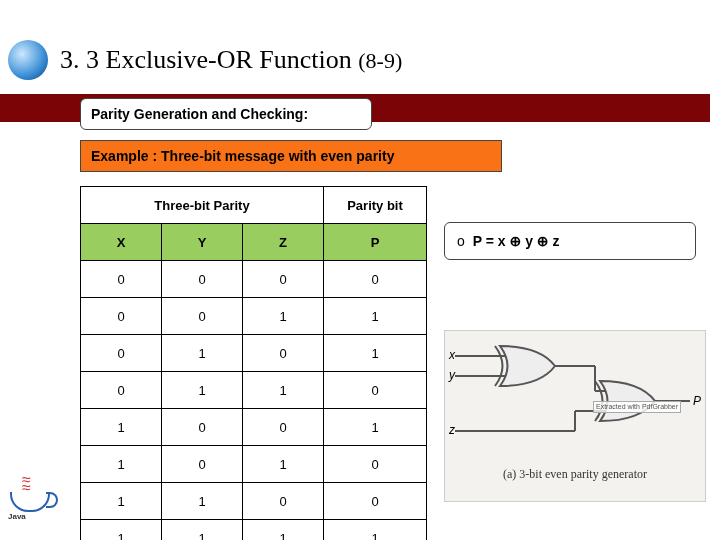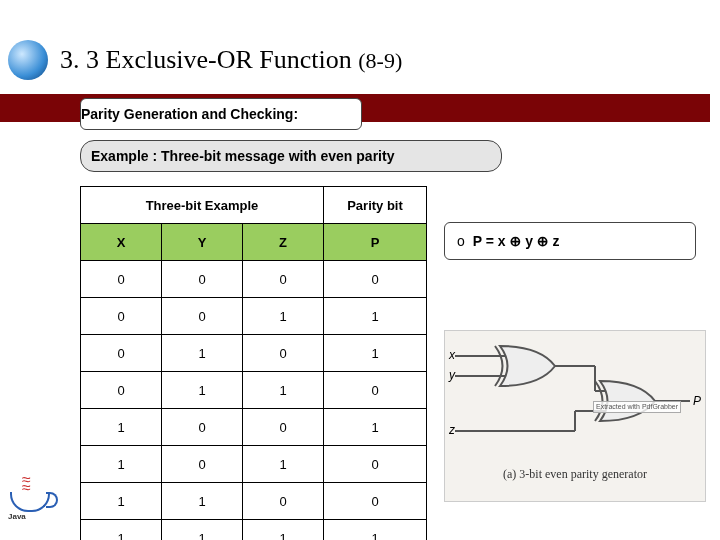--- a/index.html
+++ b/index.html
@@ -45,30 +45,31 @@
     left: 80px;
     width: 280px;
     height: 30px;
     background: #fff;
     border: 1px solid #444;
     border-radius: 6px;
     font-weight: bold;
     font-size: 14px;
     display: flex;
     align-items: center;
+    padding-left: 10px;
   }
   .callout2 {
     position: absolute;
     top: 140px;
     left: 80px;
     width: 410px;
     height: 30px;
-    background: #e5e5e5;
+    background: #f97316;
     border: 1px solid #444;
-    border-radius: 14px;
+    border-radius: 0;
     font-weight: bold;
     font-size: 14px;
     display: flex;
     align-items: center;
     padding-left: 10px;
   }
   .tbl {
     position: absolute;
     top: 186px;
     left: 80px;
@@ -209,21 +210,21 @@
   <span>Parity Generation and Checking:</span>
 </div>
 
 <div class="callout2">
   <span>Example : Three-bit message with even parity</span>
 </div>
 
 <table class="tbl">
   <tbody>
       <tr>
-    <th class="msg-head" colspan="3">Three-bit Example</th>
+    <th class="msg-head" colspan="3">Three-bit Parity</th>
     <th class="p-head">Parity bit</th>
   </tr>
   <tr class="headrow">
     <th class="col">X</th>
     <th class="col">Y</th>
     <th class="col">Z</th>
     <th class="pcol">P</th>
   </tr>
   <tr>
     <td>0</td>

